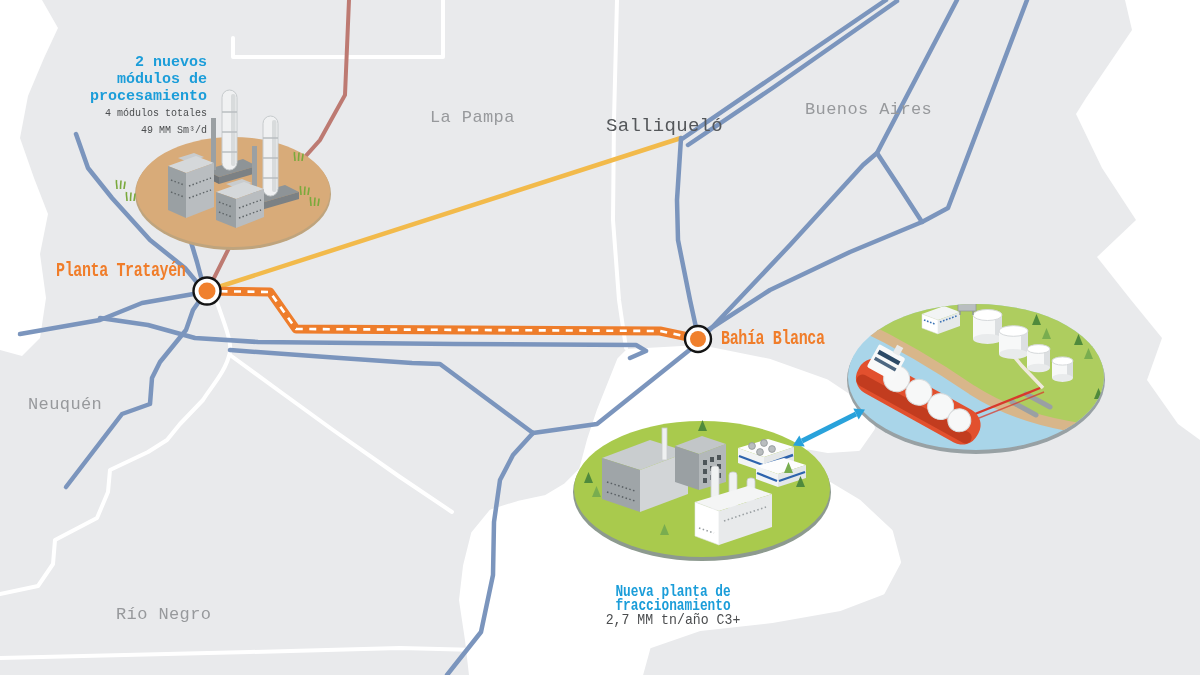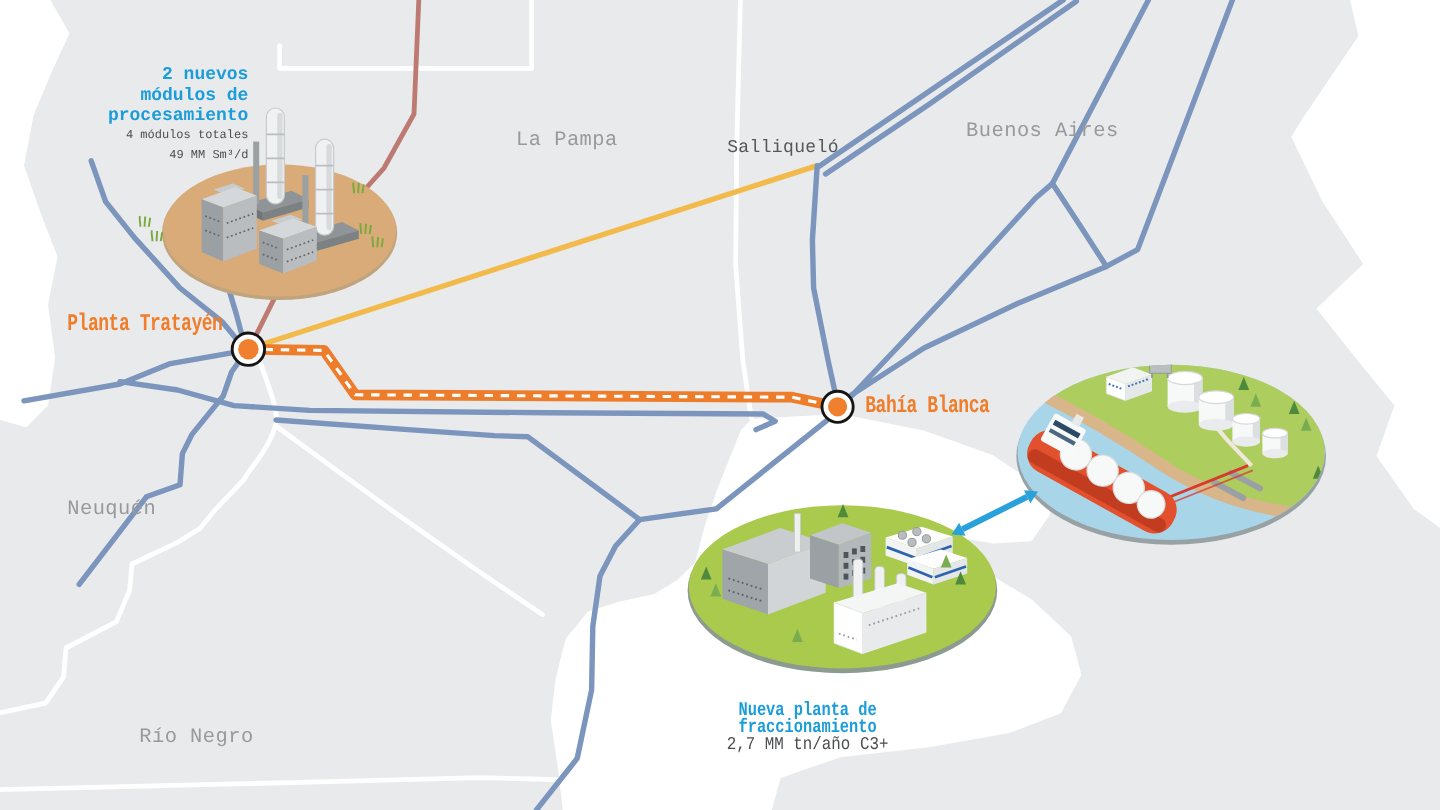--- a/index.html
+++ b/index.html
@@ -5,21 +5,21 @@
   html,body{margin:0;padding:0;background:#ffffff;}
   .stage{position:relative;width:1200px;height:675px;background:#ffffff;overflow:hidden;
          font-family:Liberation Mono, monospace;}
   .stage svg{position:absolute;left:0;top:0;}
   .lbl{position:absolute;white-space:nowrap;}
   .blue-head{color:#1b9dd9;font-weight:bold;font-size:15px;line-height:17px;}
   .spec{color:#4b4d4f;font-size:10px;line-height:17px;}
   .orange-label{color:#f07d2a;font-weight:bold;font-size:20px;letter-spacing:-0.5px;
                 transform:scaleX(0.75);transform-origin:left center;}
   .province{color:#97999c;font-size:17px;letter-spacing:0.4px;}
-  .town{color:#54575a;font-size:15px;letter-spacing:0.3px;}
+  .town{color:#54575a;font-size:19px;letter-spacing:0.3px;}
   .cond-head{color:#1b9dd9;font-weight:bold;font-size:16px;line-height:14px;
              transform:scaleX(0.8);transform-origin:center top;text-align:center;}
   .cond-spec{color:#4b4d4f;font-size:15px;line-height:16px;
              transform:scaleX(0.88);transform-origin:center top;text-align:center;}
   .right-block{text-align:right;}
   .center-block{text-align:center;}
 </style>
 </head>
 <body>
 
@@ -284,21 +284,21 @@
 
 <div class="lbl orange-label" style="left:721px;top:327px;">Bahía Blanca</div>
 
 
 <div class="lbl town" style="left:606px;top:115px;">Salliqueló</div>
 
 <div class="lbl province" style="left:430px;top:108px;">La Pampa</div>
 
 <div class="lbl province" style="left:805px;top:100px;">Buenos Aires</div>
 
-<div class="lbl province" style="left:28px;top:415px;margin-left:28px;">Neuquén</div>
+<div class="lbl province" style="left:28px;top:395px;">Neuquén</div>
 
 <div class="lbl province" style="left:116px;top:605px;">Río Negro</div>
 
 <div class="lbl" style="left:573px;top:585px;width:200px;">
   <div class="cond-head">Nueva planta de</div>
   <div class="cond-head">fraccionamiento</div>
   <div class="cond-spec">2,7 MM tn/año C3+</div>
 </div>
 
 

